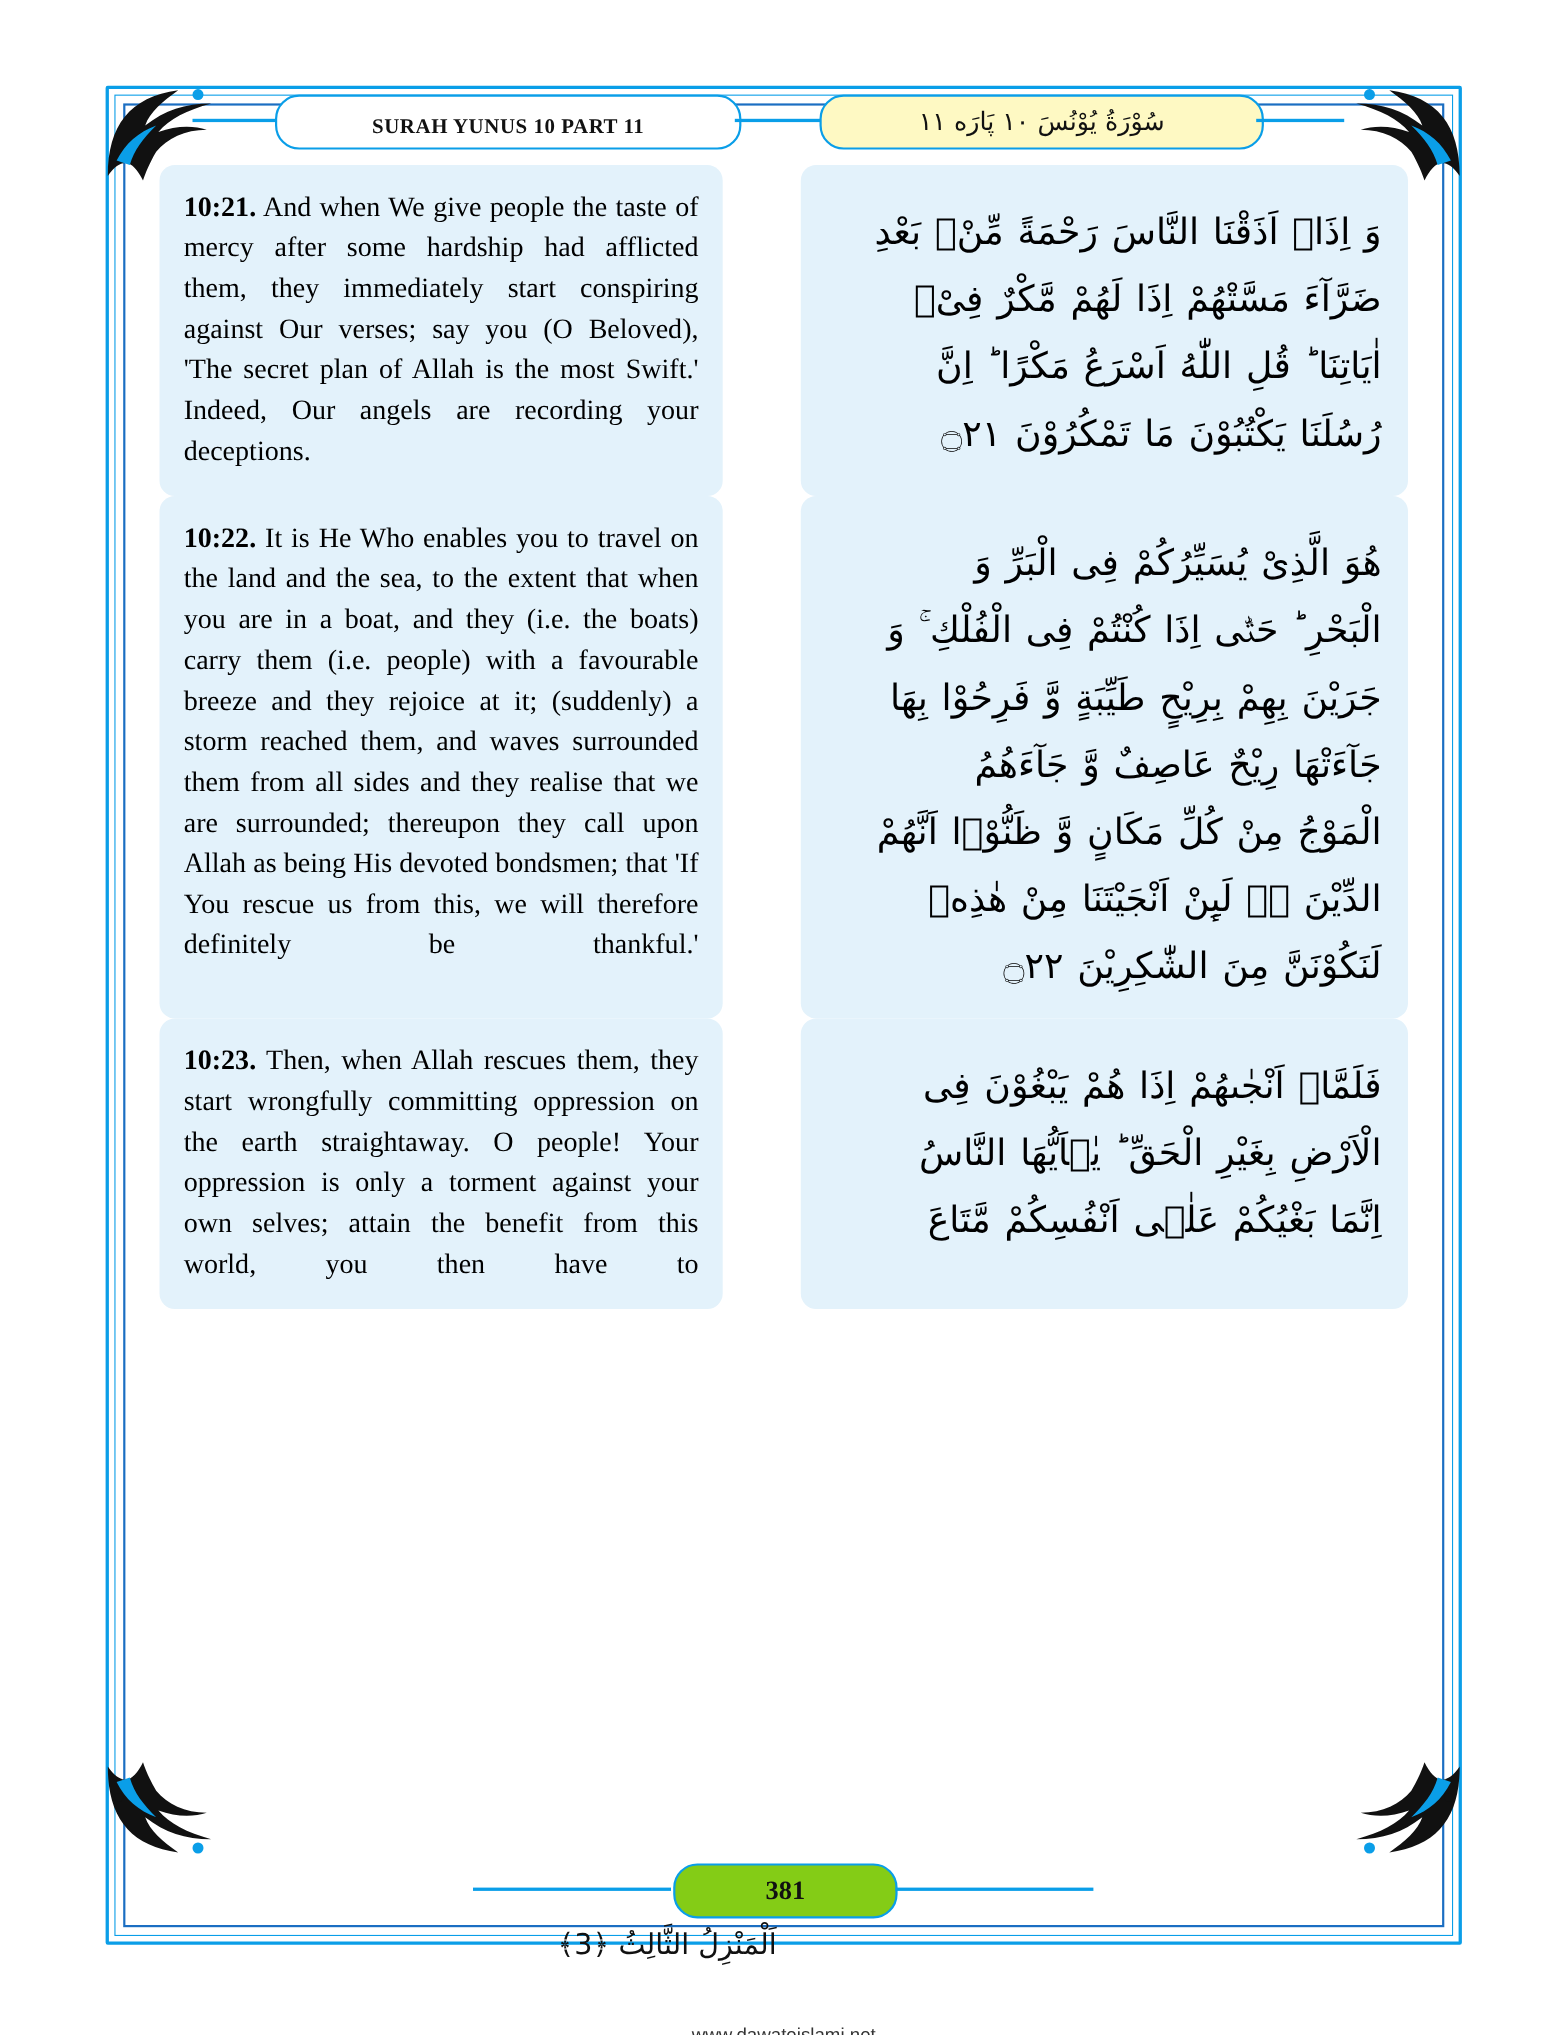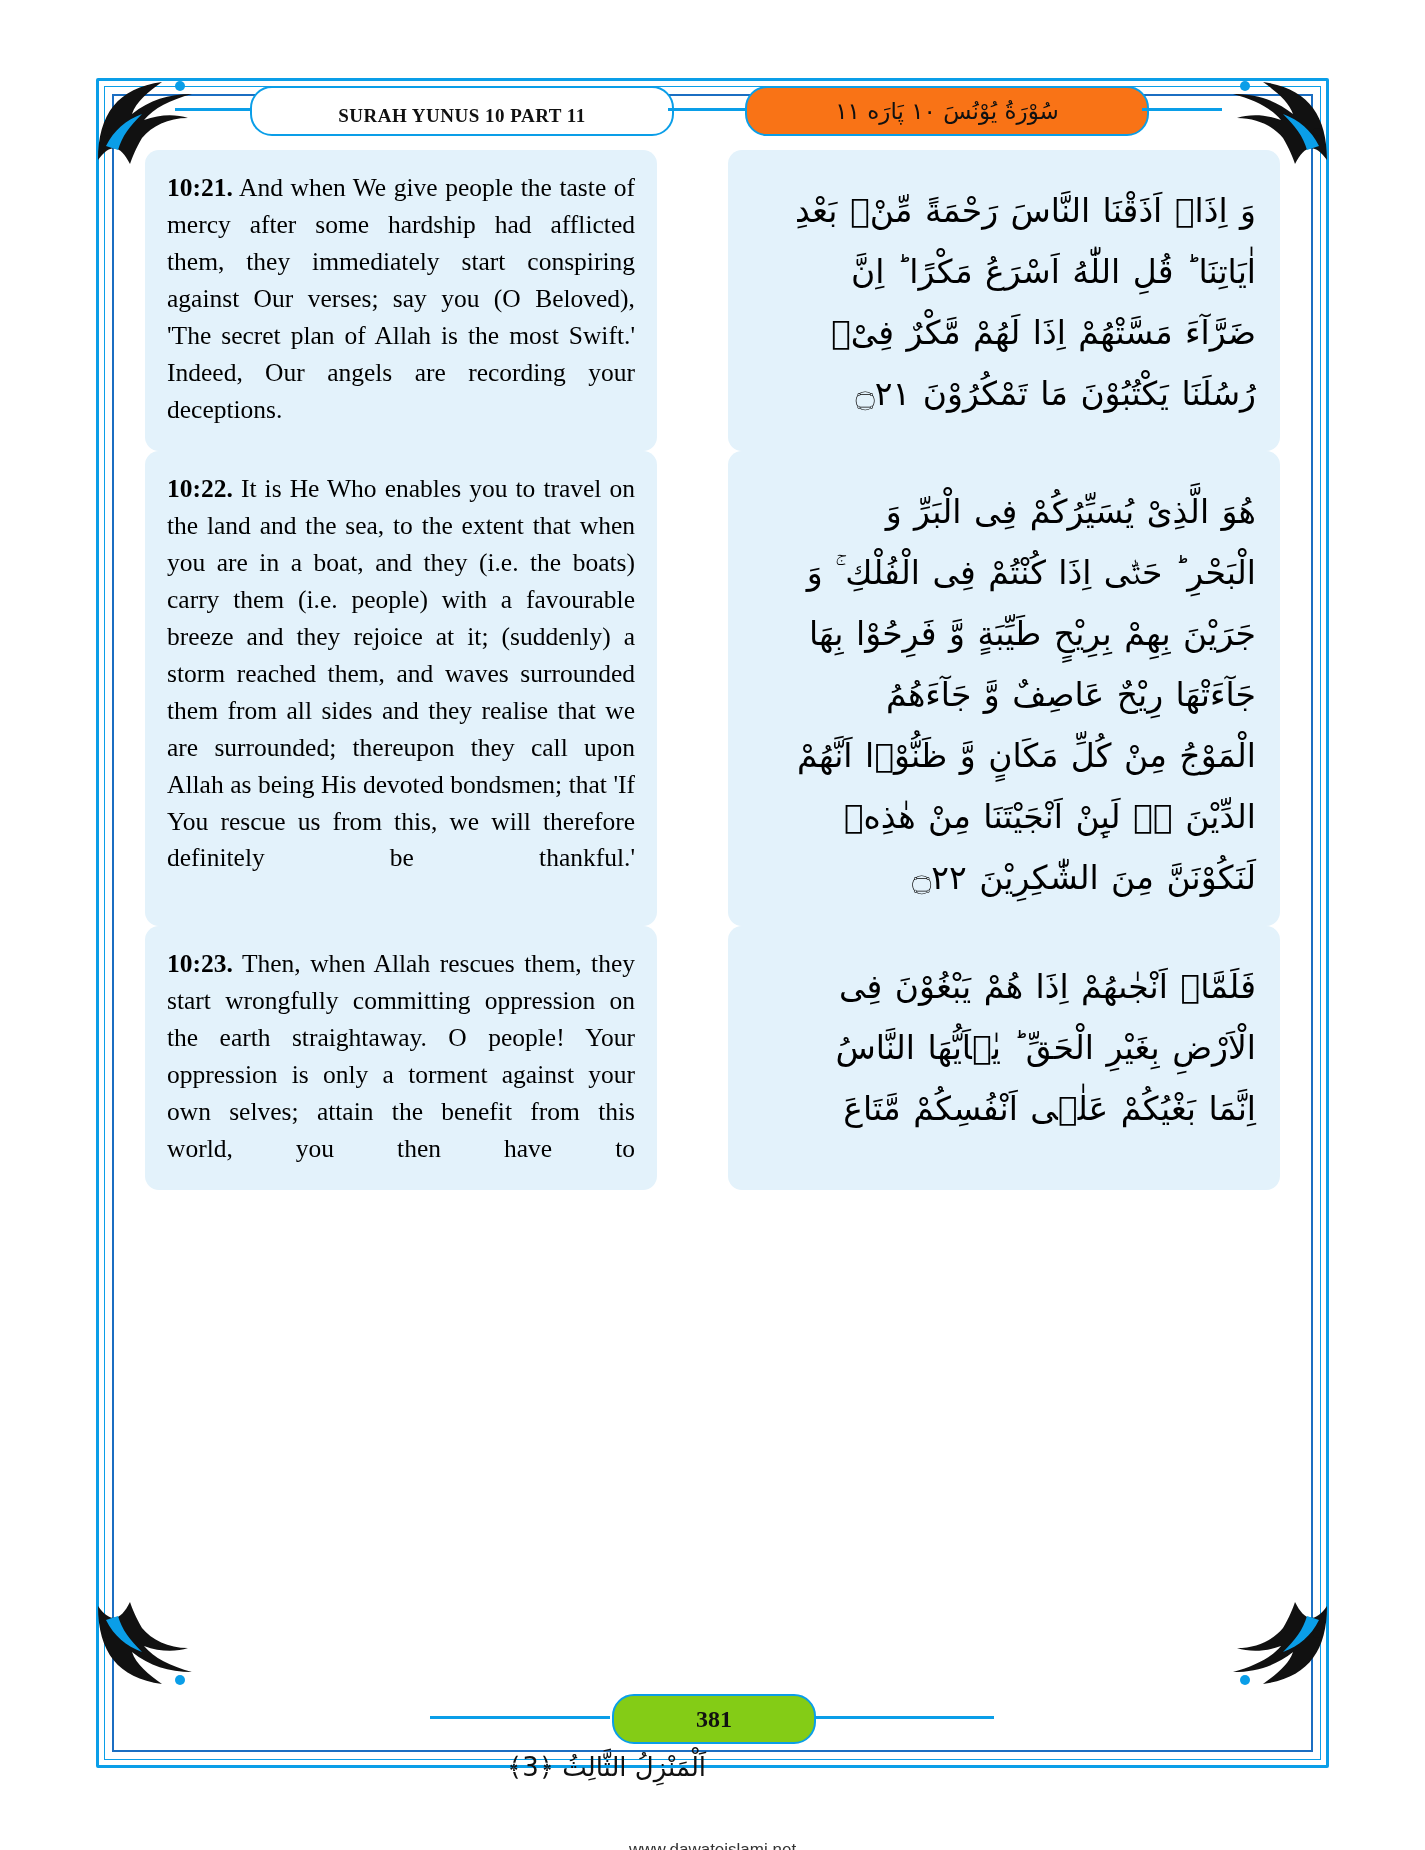--- a/index.html
+++ b/index.html
@@ -74,21 +74,21 @@
     background: #ffffff;
     display: flex;
     align-items: center;
     justify-content: center;
   }
   .header-right {
     left: 745px;
     width: 400px;
     border: 2.5px solid #0a9ee8;
     border-radius: 22px;
-    background: #f97316;
+    background: #fef9c3;
     display: flex;
     align-items: center;
     justify-content: center;
   }
   .header-left .txt {
     font-family: "Liberation Serif", serif;
     font-weight: bold;
     font-size: 19px;
     letter-spacing: 0.5px;
     color: #111;
@@ -267,22 +267,22 @@
     <div class="verse-row">
       <div class="cell cell-en">
         <div class="en-text">
           <span class="vnum">10:21.</span>
           <span>And when We give people the taste of mercy after some hardship had afflicted them, they immediately start conspiring against Our verses; say you (O Beloved), 'The secret plan of Allah is the most Swift.' Indeed, Our angels are recording your deceptions.</span>
         </div>
       </div>
       <div class="cell cell-ar">
         <div class="ar-text">
           <span class="ar-line">وَ اِذَاۤ اَذَقْنَا النَّاسَ رَحْمَةً مِّنْۢ بَعْدِ</span>
+          <span class="ar-line">ضَرَّآءَ مَسَّتْهُمْ اِذَا لَهُمْ مَّكْرٌ فِیْۤ</span>
           <span class="ar-line">اٰیَاتِنَا ؕ قُلِ اللّٰهُ اَسْرَعُ مَكْرًا ؕ اِنَّ</span>
-          <span class="ar-line">ضَرَّآءَ مَسَّتْهُمْ اِذَا لَهُمْ مَّكْرٌ فِیْۤ</span>
           <span class="ar-line">رُسُلَنَا یَكْتُبُوْنَ مَا تَمْكُرُوْنَ ۝۲۱</span>
         </div>
       </div>
     </div>
 
     <div class="verse-row">
       <div class="cell cell-en">
         <div class="en-text">
           <span class="vnum">10:22.</span>
           <span>It is He Who enables you to travel on the land and the sea, to the extent that when you are in a boat, and they (i.e. the boats) carry them (i.e. people) with a favourable breeze and they rejoice at it; (suddenly) a storm reached them, and waves surrounded them from all sides and they realise that we are surrounded; thereupon they call upon Allah as being His devoted bondsmen; that 'If You rescue us from this, we will therefore definitely be thankful.'</span>

